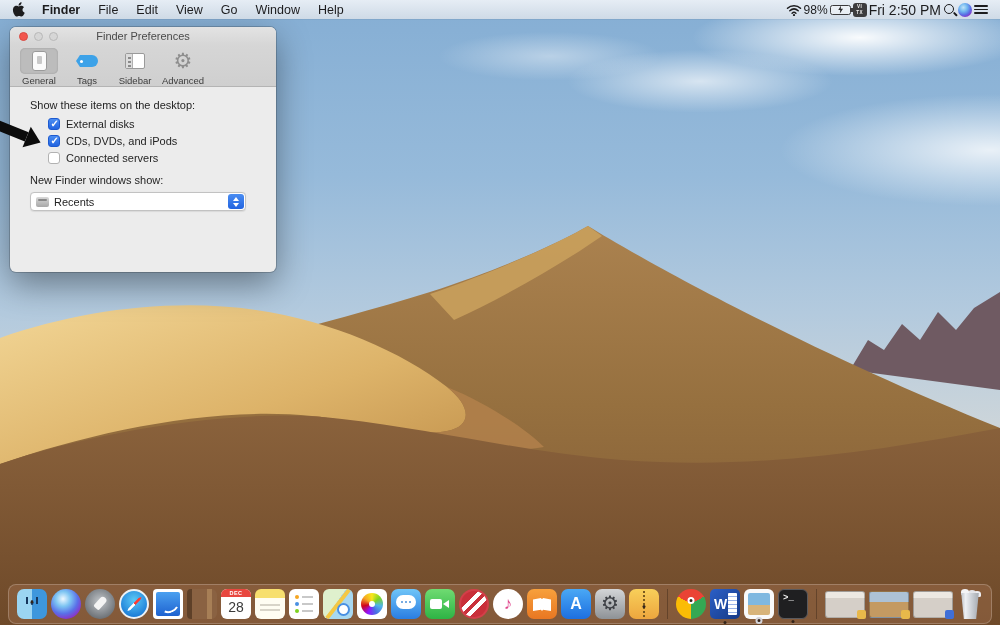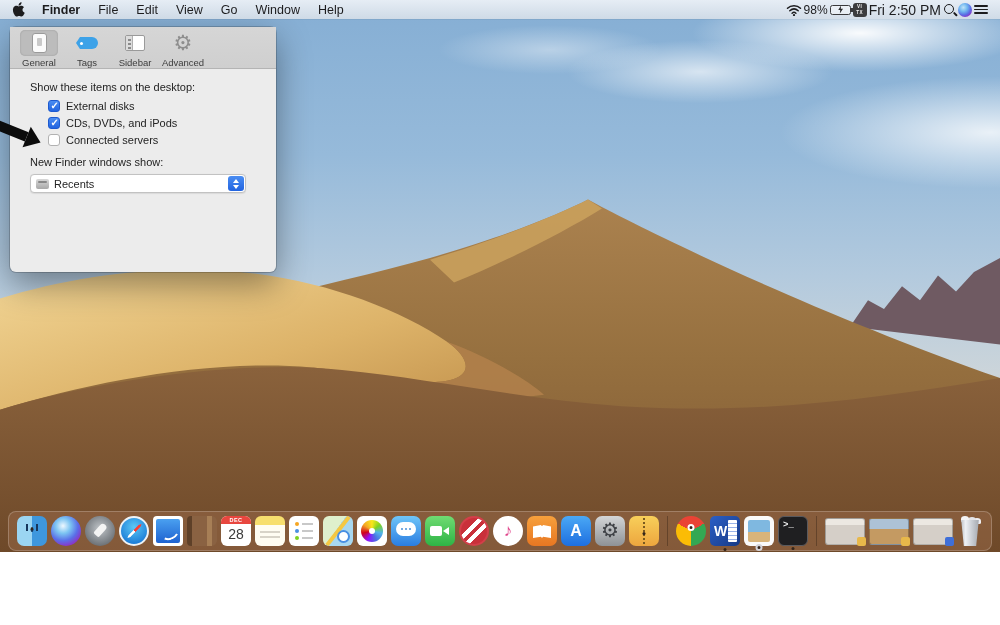--- a/index.html
+++ b/index.html
@@ -1,17 +1,17 @@
 <!DOCTYPE html>
 <html><head>
 <meta charset="utf-8">
 <style>
   * { margin:0; padding:0; box-sizing:border-box; }
   html,body { width:1000px; height:625px; overflow:hidden; font-family:"Liberation Sans", sans-serif; }
-  .desktop { position:relative; width:1000px; height:552px; overflow:hidden; background:#8ab1d6; }
+  .desktop { position:relative; width:1000px; height:625px; overflow:hidden; background:#8ab1d6; }
 
   
   .sky { position:absolute; inset:0;
     background:
       radial-gradient(ellipse 240px 55px at 86% 6%, rgba(255,255,255,.95), rgba(255,255,255,0) 70%),
       radial-gradient(ellipse 190px 45px at 70% 13%, rgba(255,255,255,.65), rgba(255,255,255,0) 70%),
       radial-gradient(ellipse 300px 80px at 99% 24%, rgba(255,255,255,.8), rgba(255,255,255,0) 70%),
       radial-gradient(ellipse 160px 35px at 55% 9%, rgba(255,255,255,.4), rgba(255,255,255,0) 70%),
       linear-gradient(180deg,#85aed4 0%, #96bada 28%, #b3cade 50%, #ccd5da 68%, #d8d8d4 80%);
   }
@@ -243,20 +243,28 @@
       <span class="siri-mb"></span>
       <span class="nc-ic">
           <i></i>
           <i></i>
           <i></i>
         </span>
     </span>
   </div>
 
   <div class="fwindow">
+    <div class="titlebar">
+      <div class="tlights">
+        <span class="tl tl-close"></span>
+        <span class="tl tl-min"></span>
+        <span class="tl tl-zoom"></span>
+      </div>
+      <div class="title">Finder Preferences</div>
+    </div>
     <div class="toolbar">
       <div class="ttab selected">
         <span class="icbox">
             <span class="ic-general"></span>
           </span>
         <span class="tlabel">General</span>
       </div>
       <div class="ttab">
         <span class="icbox">
             <span class="ic-tags"></span>

